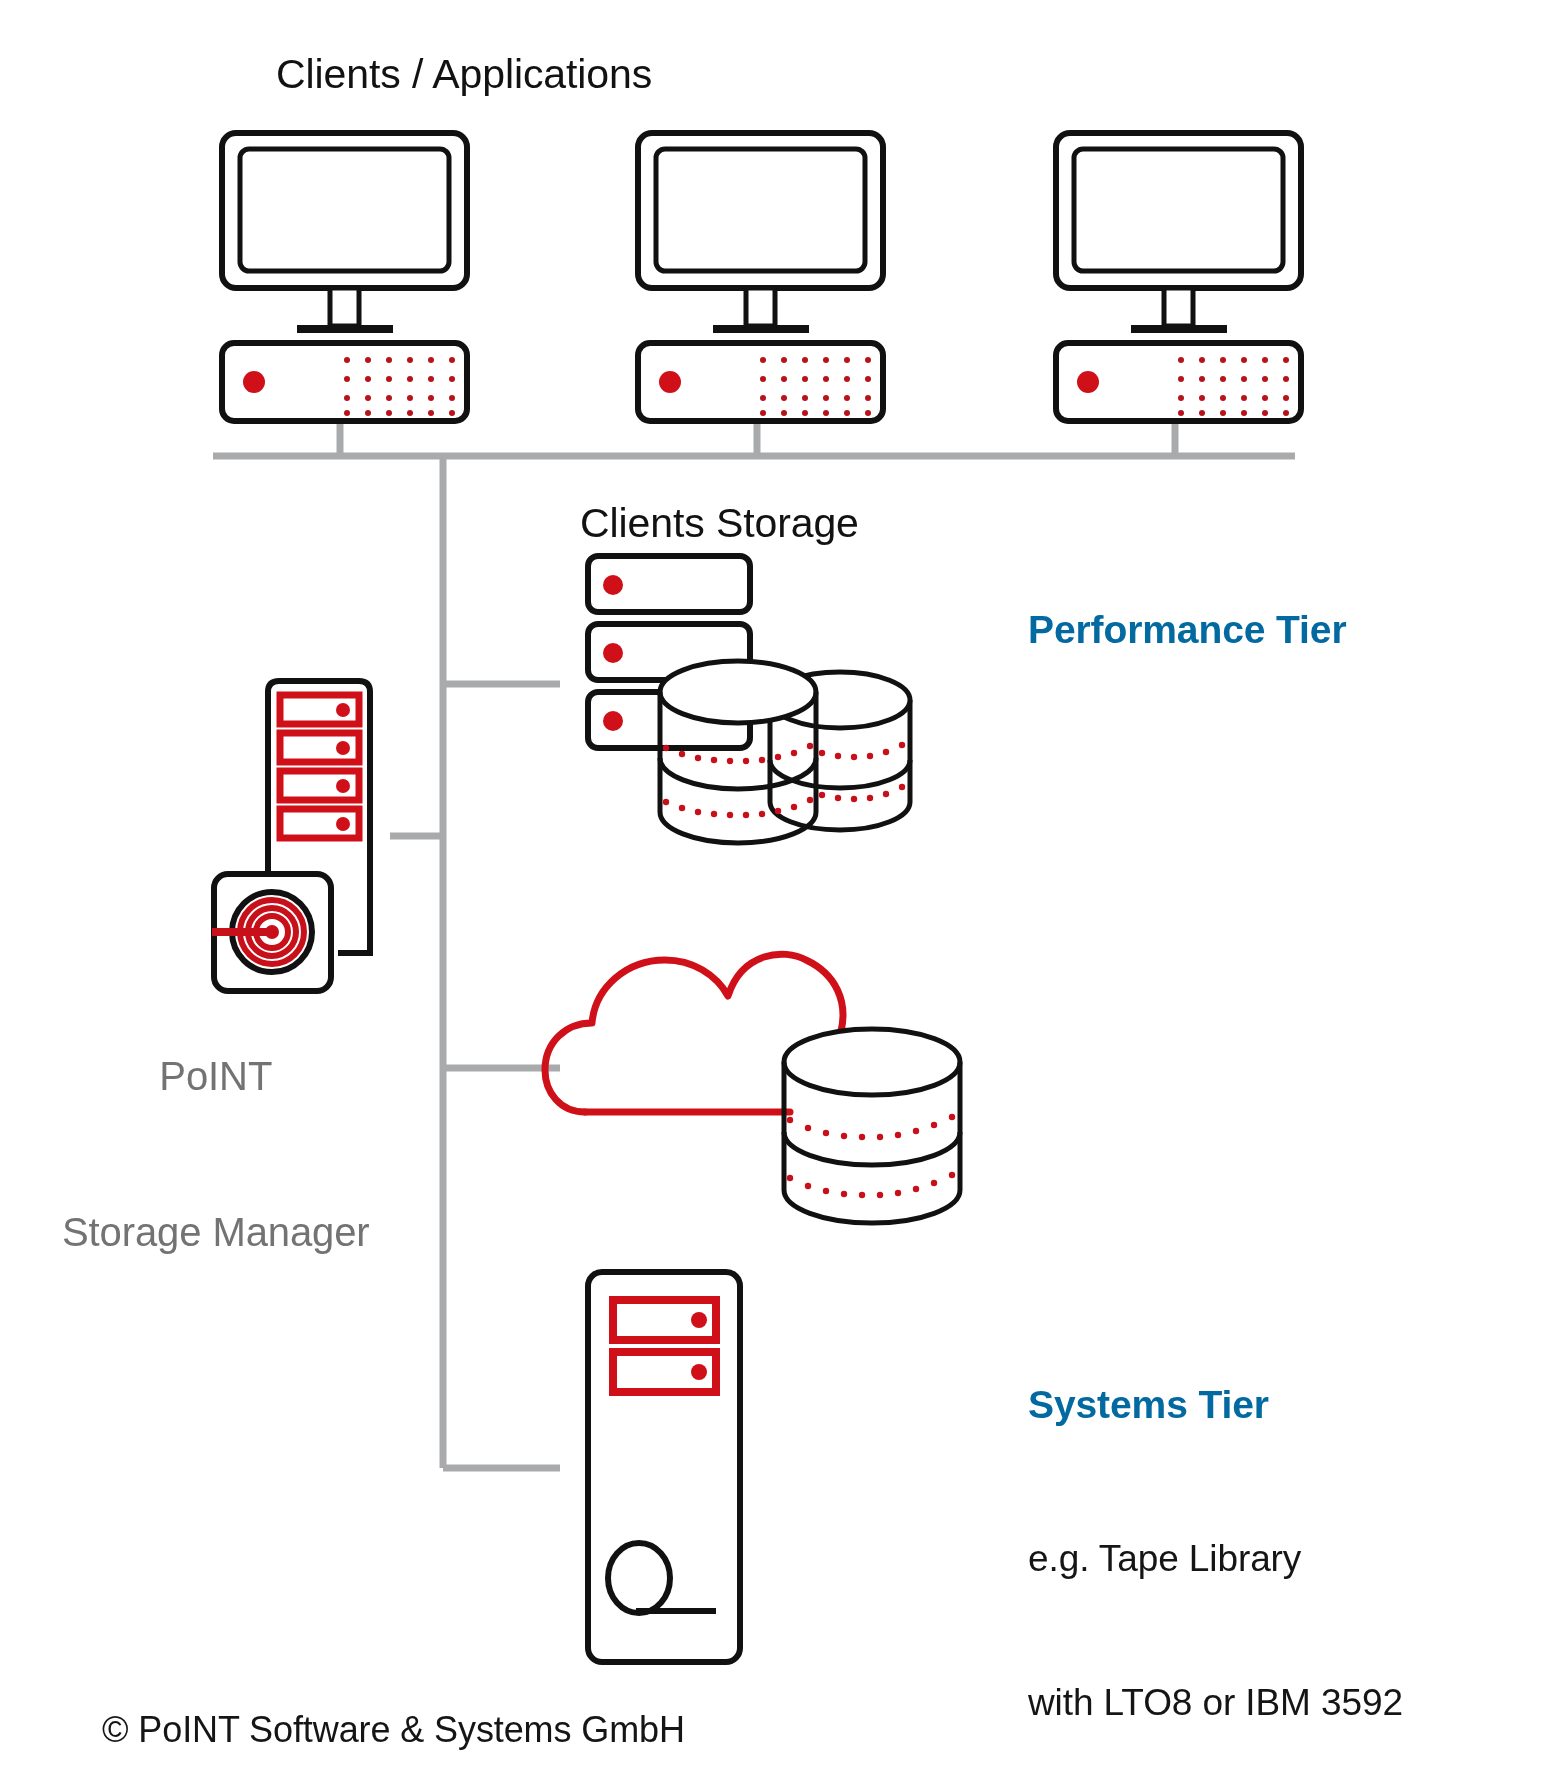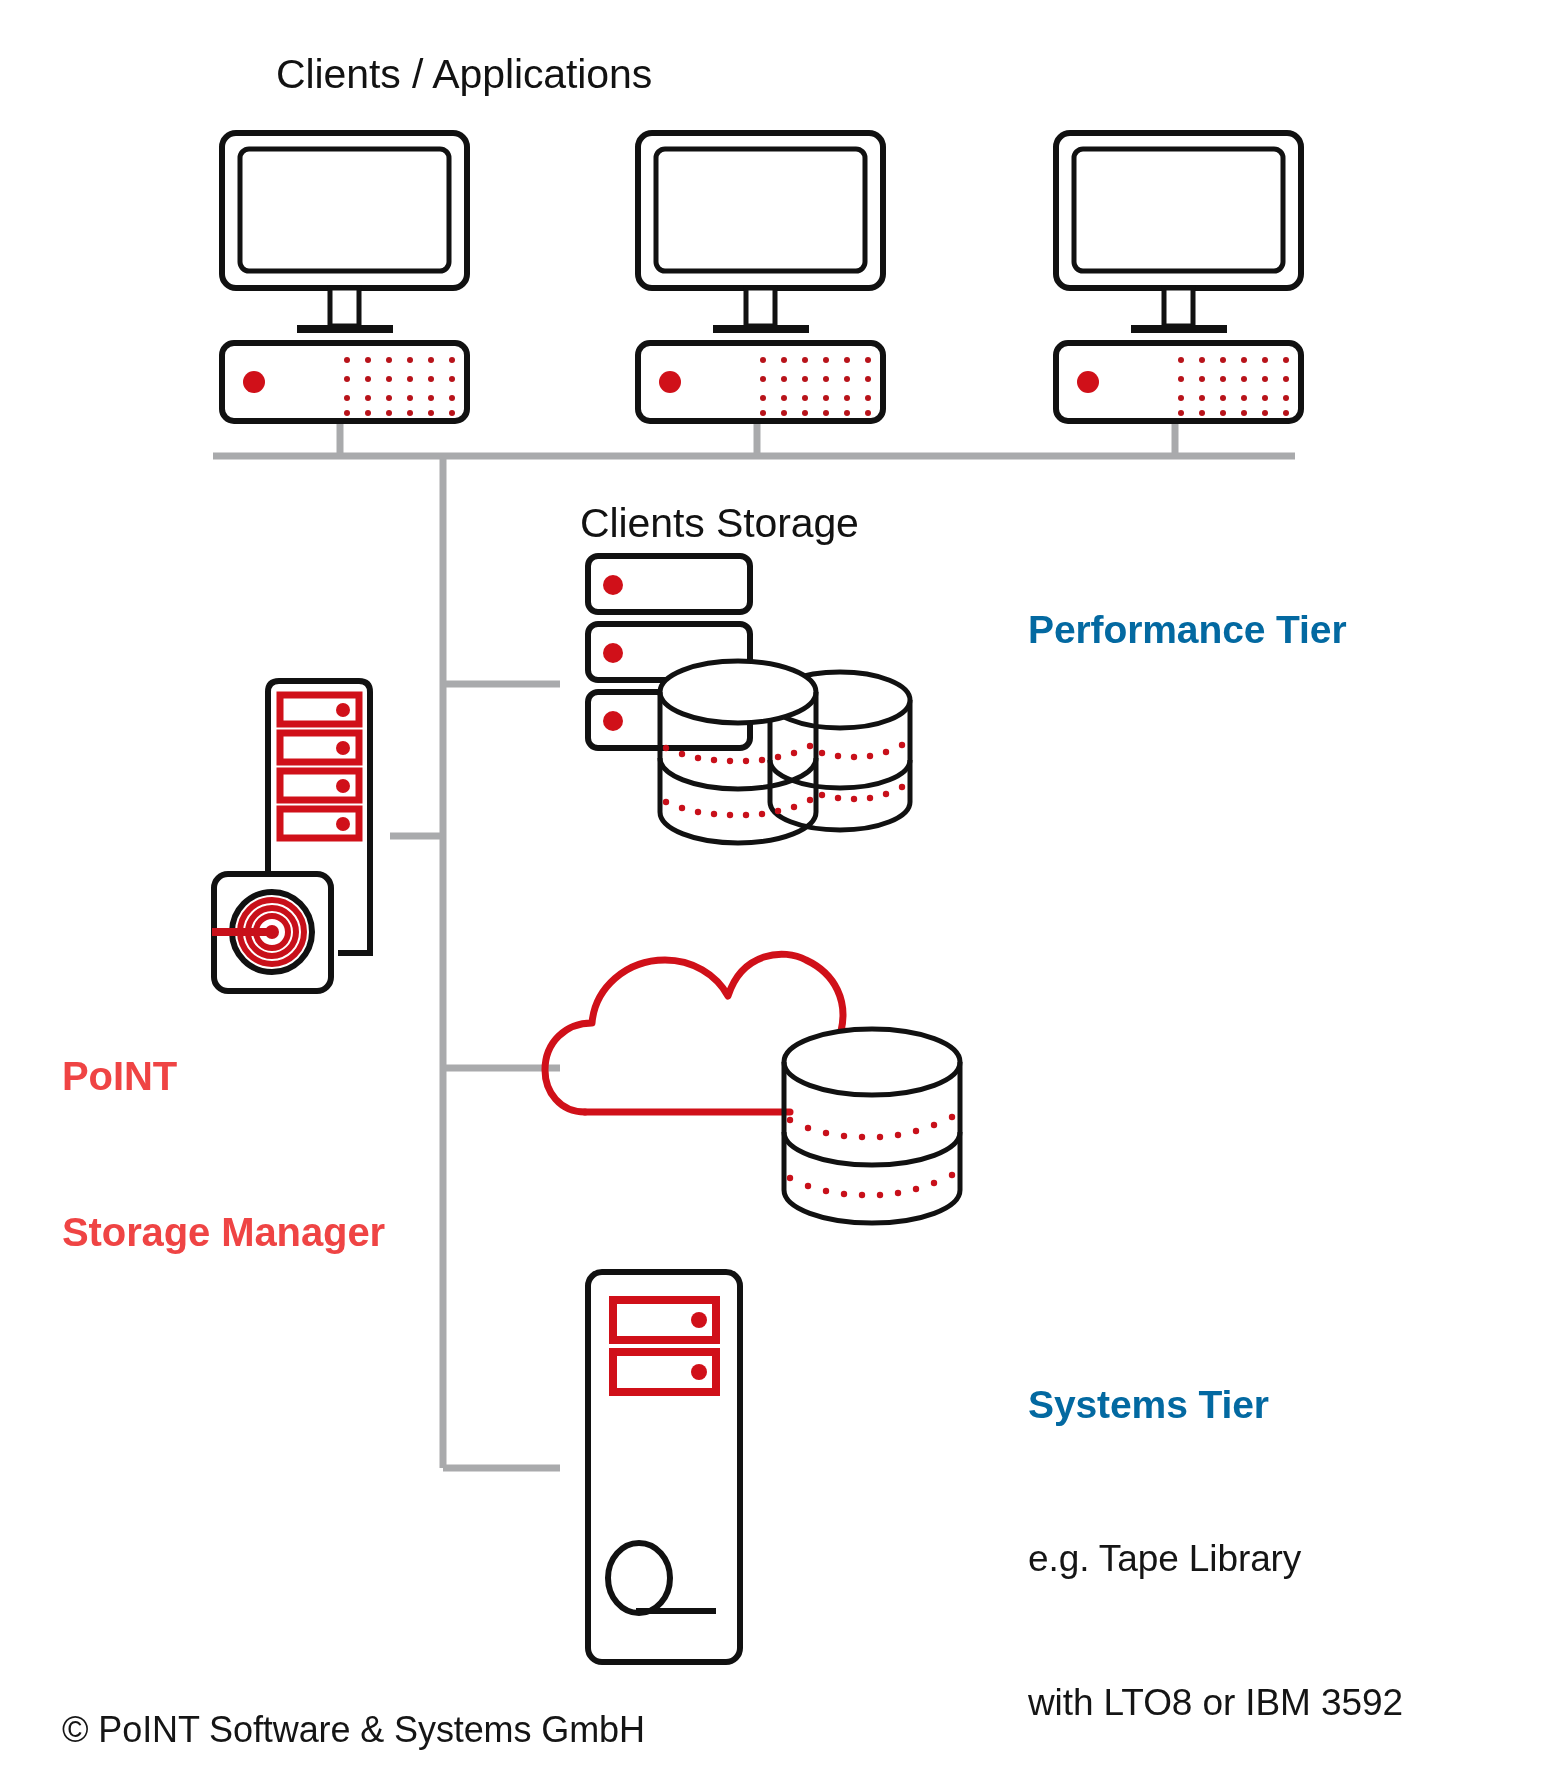--- a/index.html
+++ b/index.html
@@ -42,27 +42,29 @@
     color: #0369a1;
     font-weight: 600;
   }
   .lbl-tier-desc {
     font-size: 37px;
     color: #151515;
     font-weight: 400;
   }
   .lbl-psm {
     font-size: 40px;
-    color: #ef4444;
-    font-weight: 700;
+    color: #737373;
+    font-weight: 400;
+    text-align: center;
   }
   .lbl-footer {
     font-size: 36px;
     color: #151515;
     font-weight: 400;
+    margin-left: 40px;
   }
   .lbl-line { display: block; }
 </style>
 </head>
 <body>
 
 <div id="diagram-root">
 
   <svg class="layer" viewBox="0 0 1550 1772">
     <defs>

